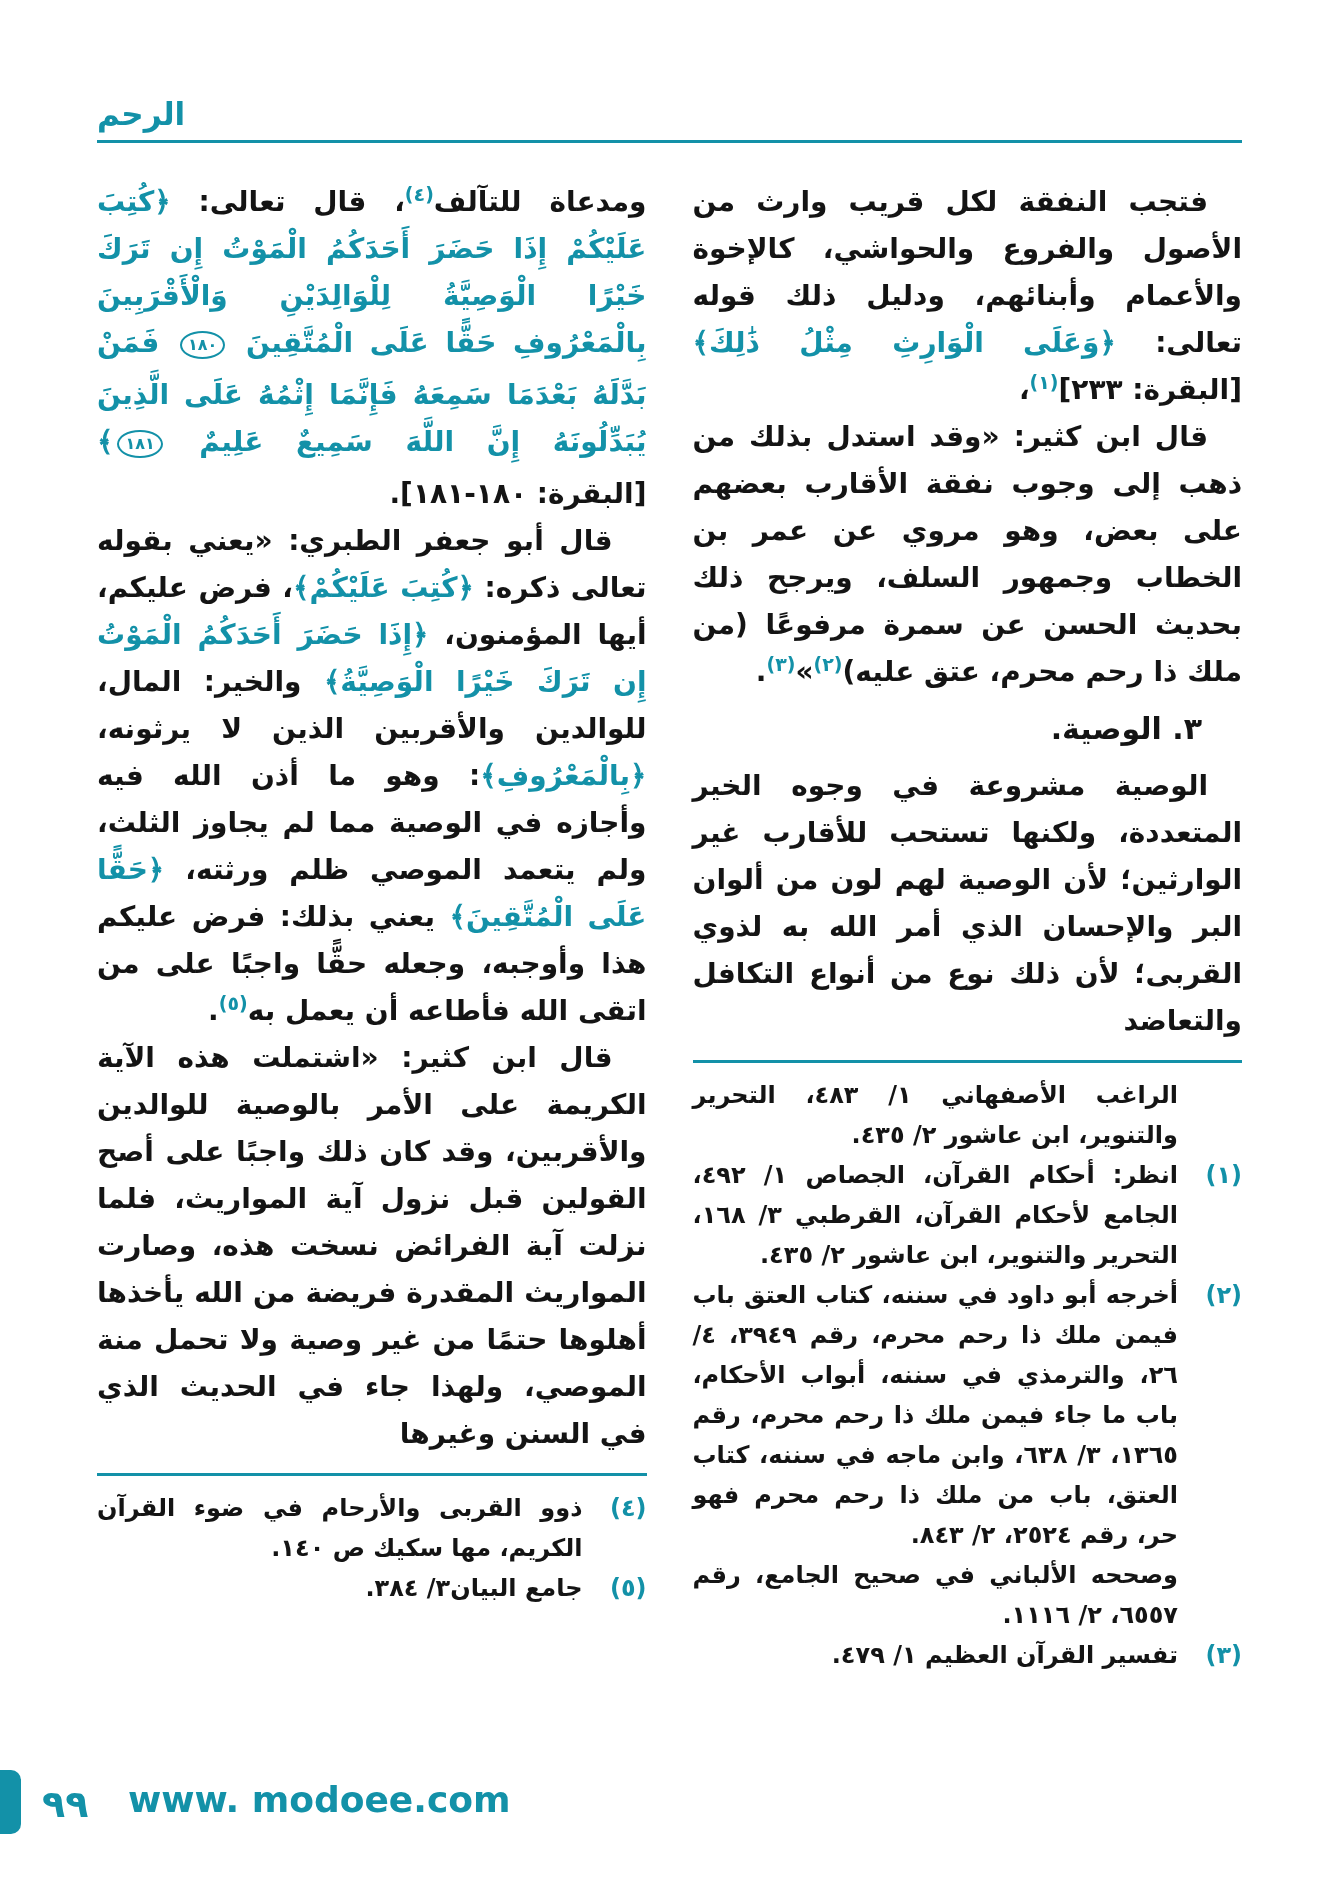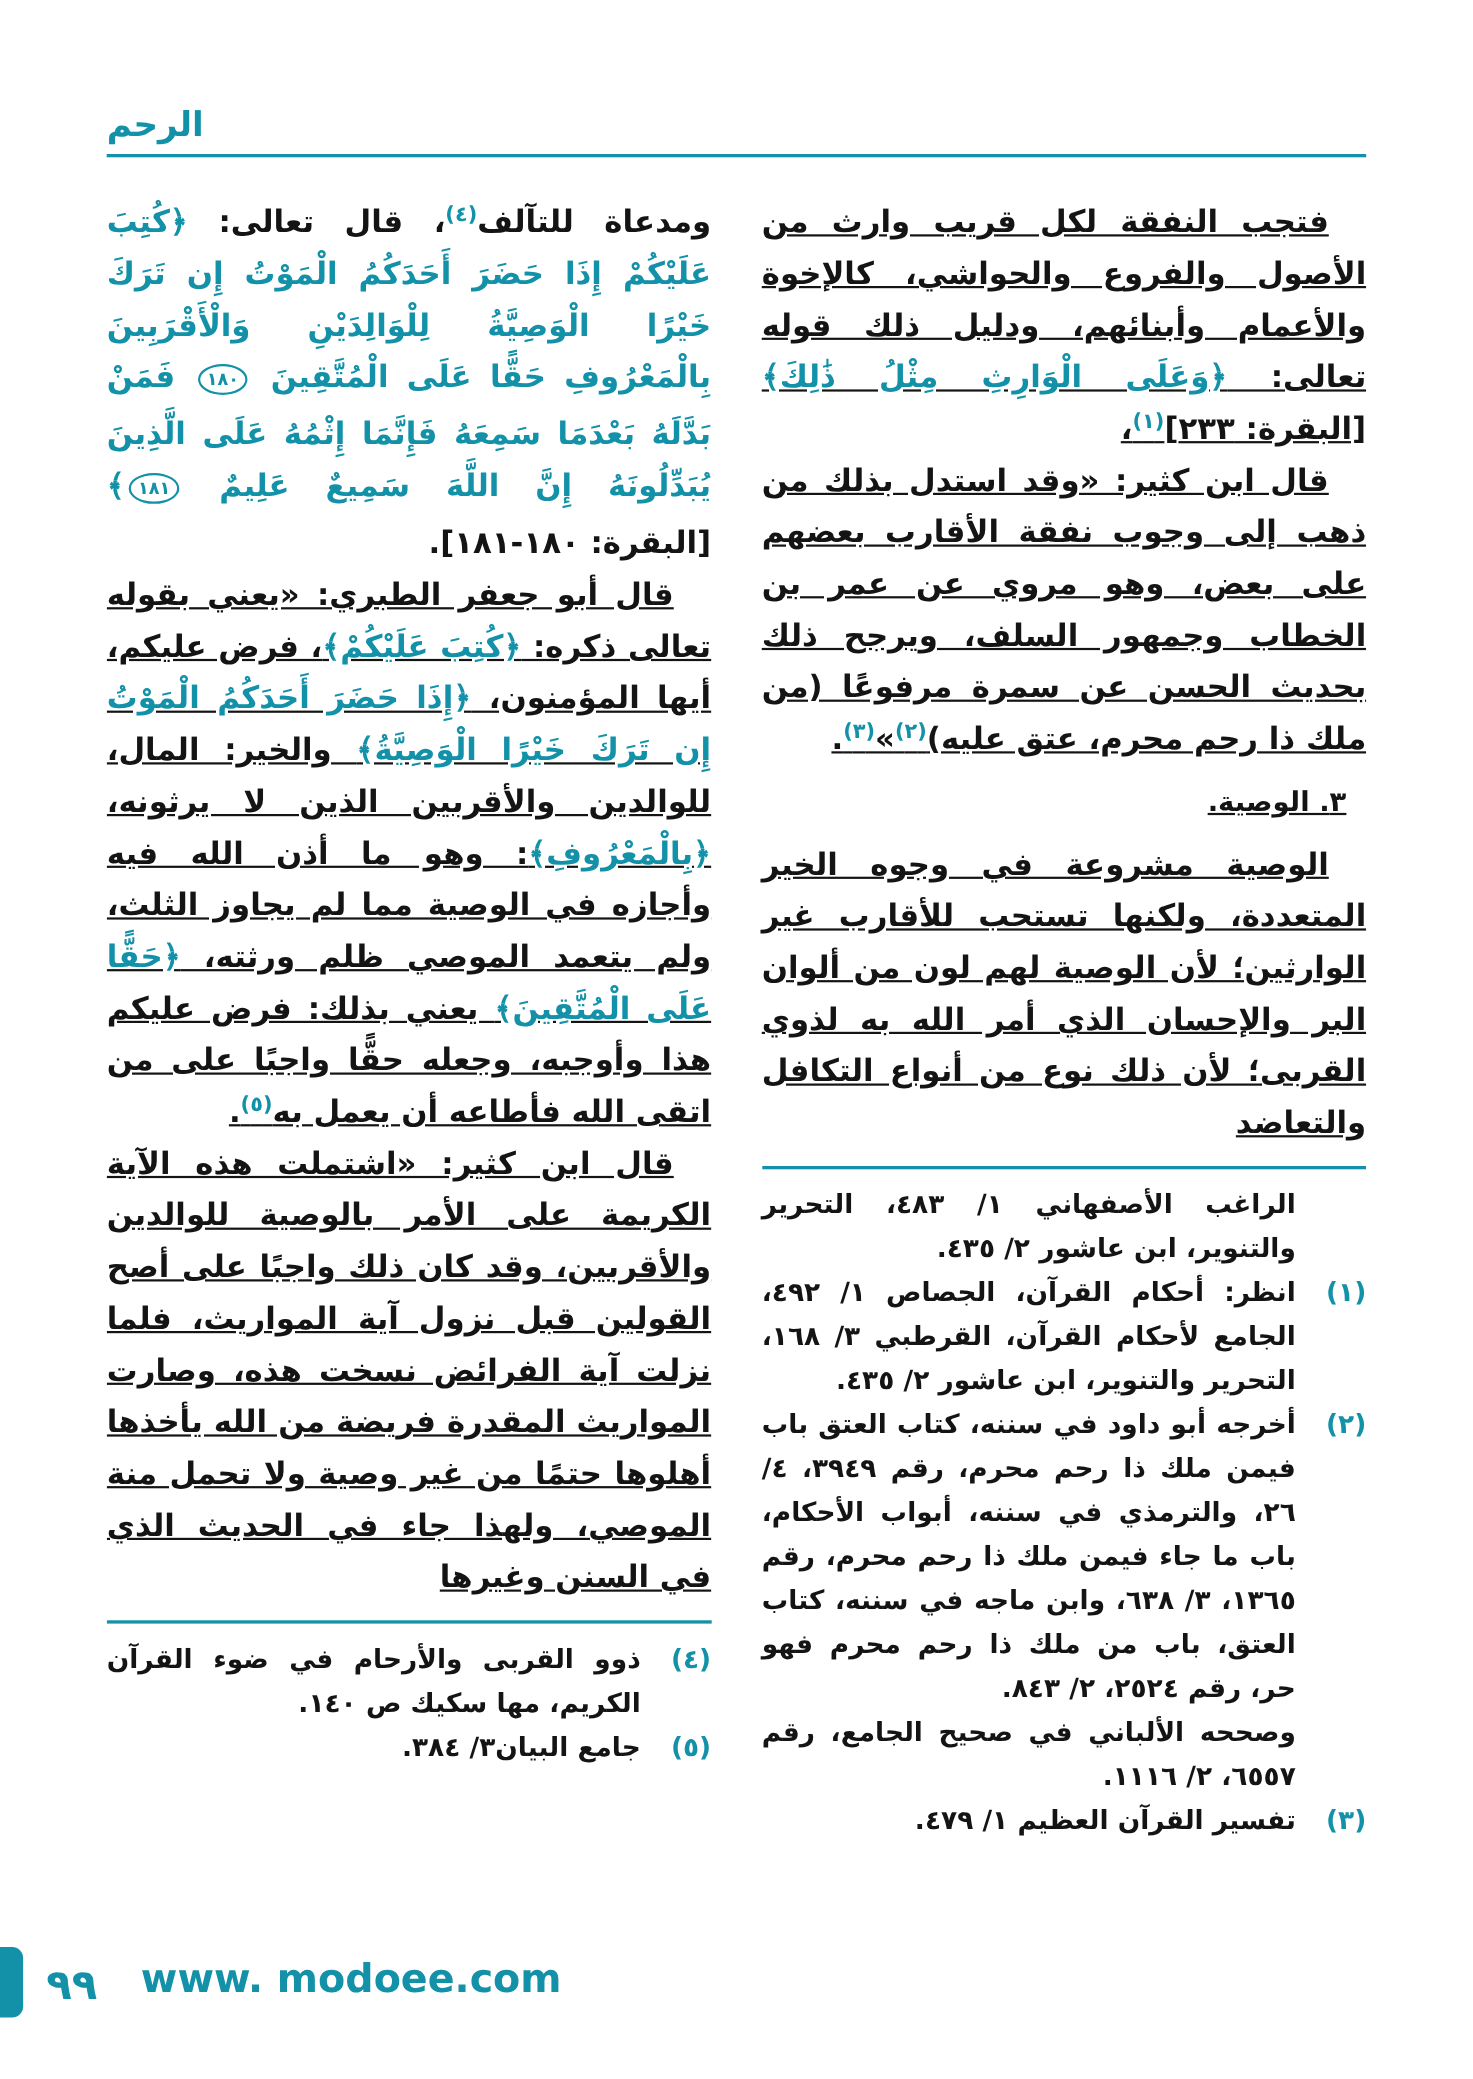--- a/index.html
+++ b/index.html
@@ -20,24 +20,24 @@
   
   .content {
     position:absolute; top:178px; left:97px; right:97px; bottom:105px;
     display:flex; gap:46px; overflow:hidden;
   }
   .column { flex:1 1 0; display:flex; flex-direction:column; min-width:0; }
   .para {
     font-size:28px; font-weight:bold; color:var(--ink);
     line-height:47px; text-align:justify;
   }
-  .para.indent { text-indent:34px;text-decoration:underline; }
+  .para.indent { text-indent:34px; }
   .heading {
-    font-size:25px; font-weight:bold; color:var(--ink);
-    line-height:47px; margin:10px 18px 10px 0;text-decoration:underline;
+    font-size:30px; font-weight:bold; color:var(--ink);
+    line-height:47px; margin:10px 40px 10px 0;
   }
   .run-q { color:var(--accent); }
   .run-f {
     color:var(--accent); font-size:19px; vertical-align:super;
     font-weight:bold; line-height:0;
   }
   .run-a {
     color:var(--accent); border:2px solid var(--accent); border-radius:50%;
     font-size:16px; line-height:24px; padding:0 6px; display:inline-block;
     vertical-align:2px; margin:12px 4px; text-indent:0;

